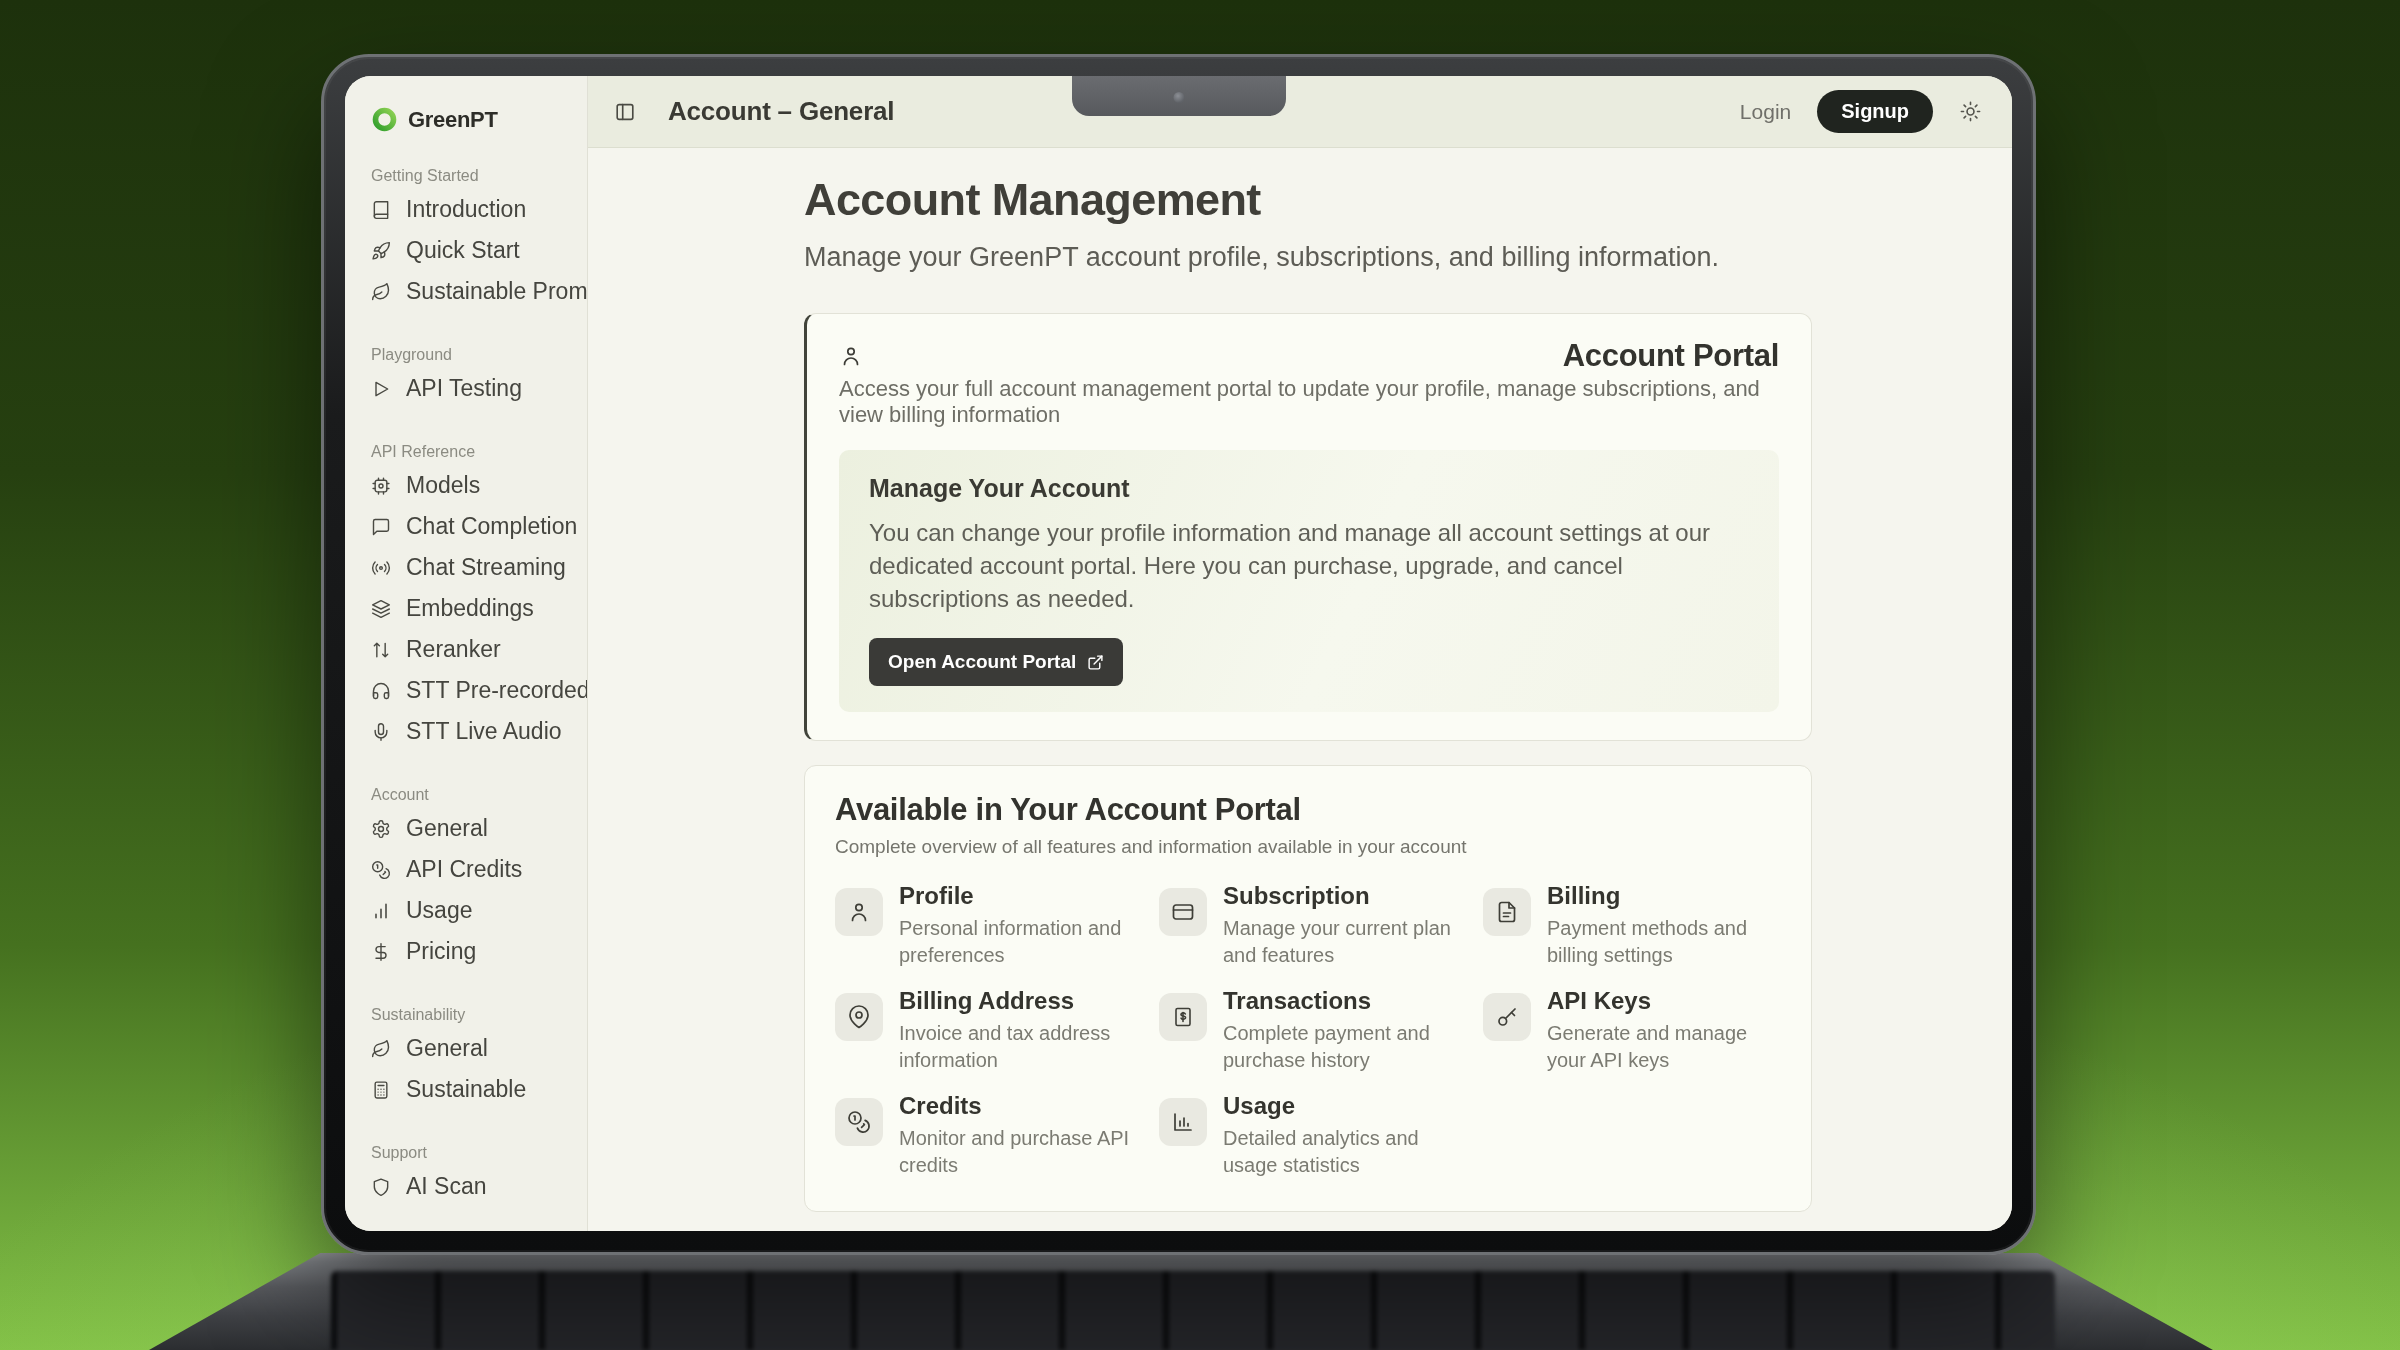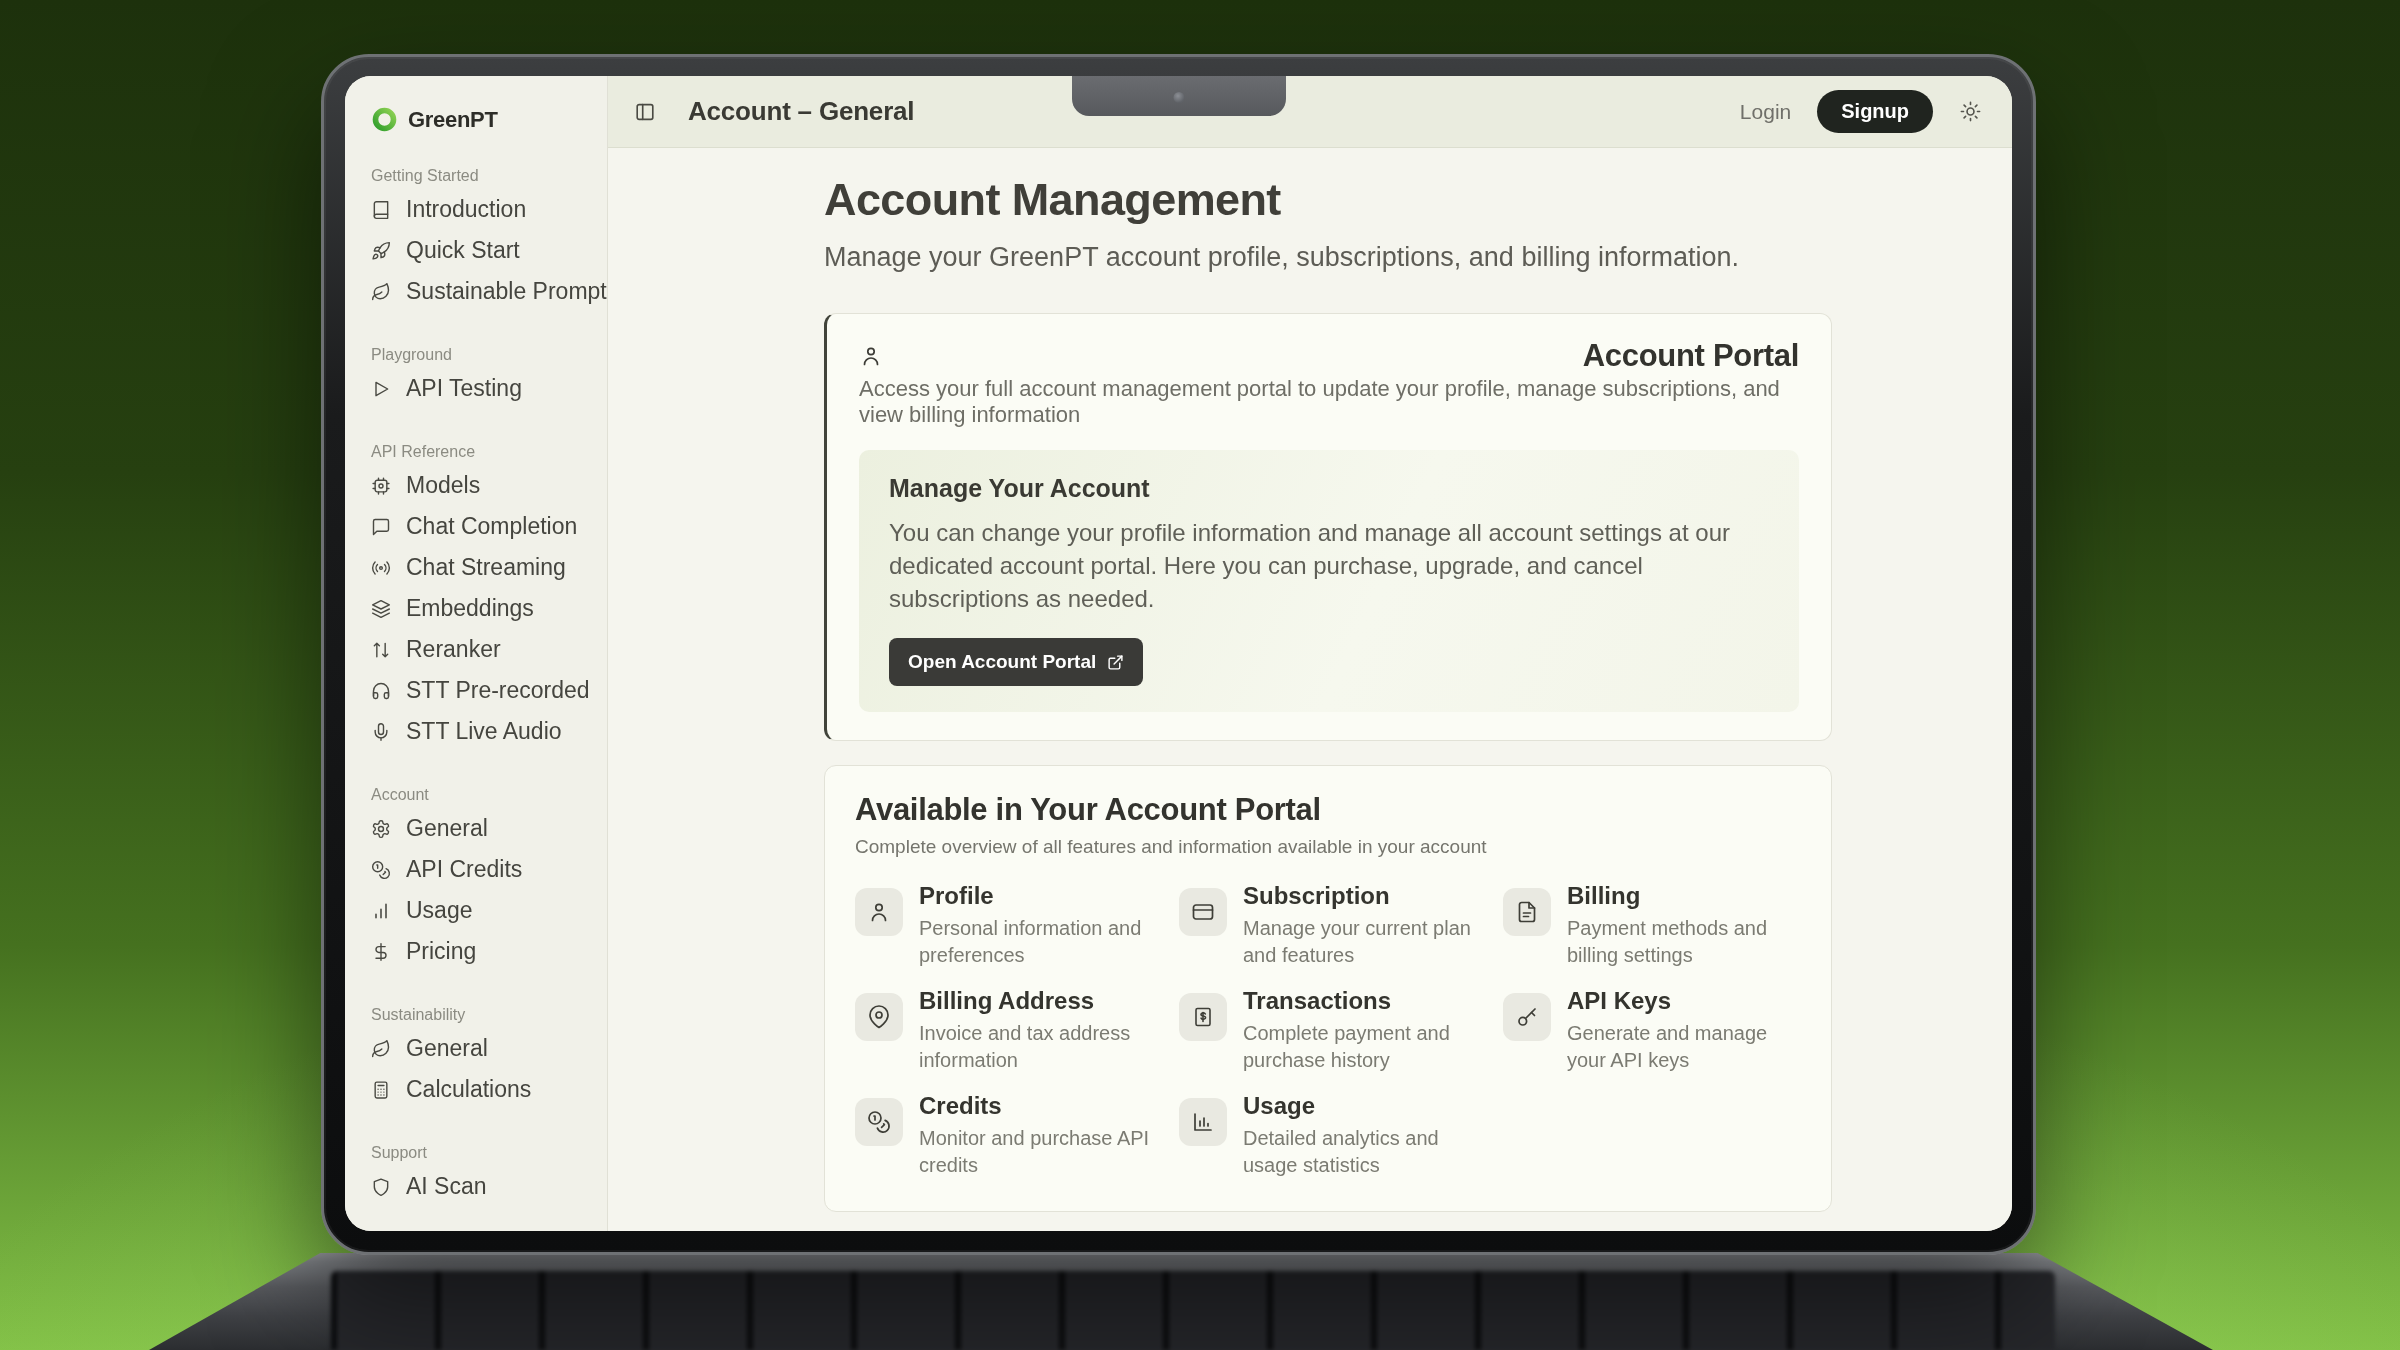--- a/index.html
+++ b/index.html
@@ -48,21 +48,21 @@
     background:
       repeating-linear-gradient(90deg,#0c0d0f 0 6px,#26272b 6px 104px),
       repeating-linear-gradient(0deg,#0c0d0f 0 5px,#222327 5px 42px),
       #1a1b1e;
     filter:blur(2px);
     border-radius:6px 6px 0 0;
   }
 
   
   .sidebar {
-    width:263px; flex-shrink:0; height:100%;
+    width:243px; flex-shrink:0; height:100%;
     background:#f1f1e9; border-right:1px solid #e0e0d5;
     padding:30px 18px 0 26px; overflow:hidden;
   }
   .logo-row { display:flex; align-items:center; gap:10px; cursor:pointer; }
   .logo-mark { width:27px; height:27px; display:block; }
   .logo-text { font-size:22px; font-weight:700; color:#2d2d28; letter-spacing:-.3px; }
   .nav-section { margin-top:34px; }
   .nav-section-label { font-size:16px; color:#8b8b82; margin-bottom:4px; }
   .nav-item {
     display:flex; align-items:center; gap:15px; height:41px;
@@ -288,21 +288,21 @@
               <path d="M2 21c0-3 1.9-5.4 5.1-6C9.5 14.5 12 13 13 12"></path>
             </svg>
           <span>General</span>
         </div>
         <div class="nav-item">
           <svg class="ic" viewBox="0 0 24 24" fill="none" stroke="currentColor" stroke-width="1.7" stroke-linecap="round" stroke-linejoin="round">
               <rect x="5" y="2.5" width="14" height="19" rx="2"></rect>
               <path d="M8.5 6.5h7"></path>
               <path d="M8.5 11h.01M12 11h.01M15.5 11h.01M8.5 14.5h.01M12 14.5h.01M15.5 14.5h.01M8.5 18h.01M12 18h.01M15.5 18h.01"></path>
             </svg>
-          <span>Calculations</span>
+          <span>Sustainable</span>
         </div>
       </div>
 
       <div class="nav-section">
         <div class="nav-section-label">Support</div>
         <div class="nav-item">
           <svg class="ic" viewBox="0 0 24 24" fill="none" stroke="currentColor" stroke-width="1.7" stroke-linecap="round" stroke-linejoin="round">
               <path d="M12 22s8-3.6 8-10V5.5L12 2.5 4 5.5V12c0 6.4 8 10 8 10z"></path>
             </svg>
           <span>AI Scan</span>

